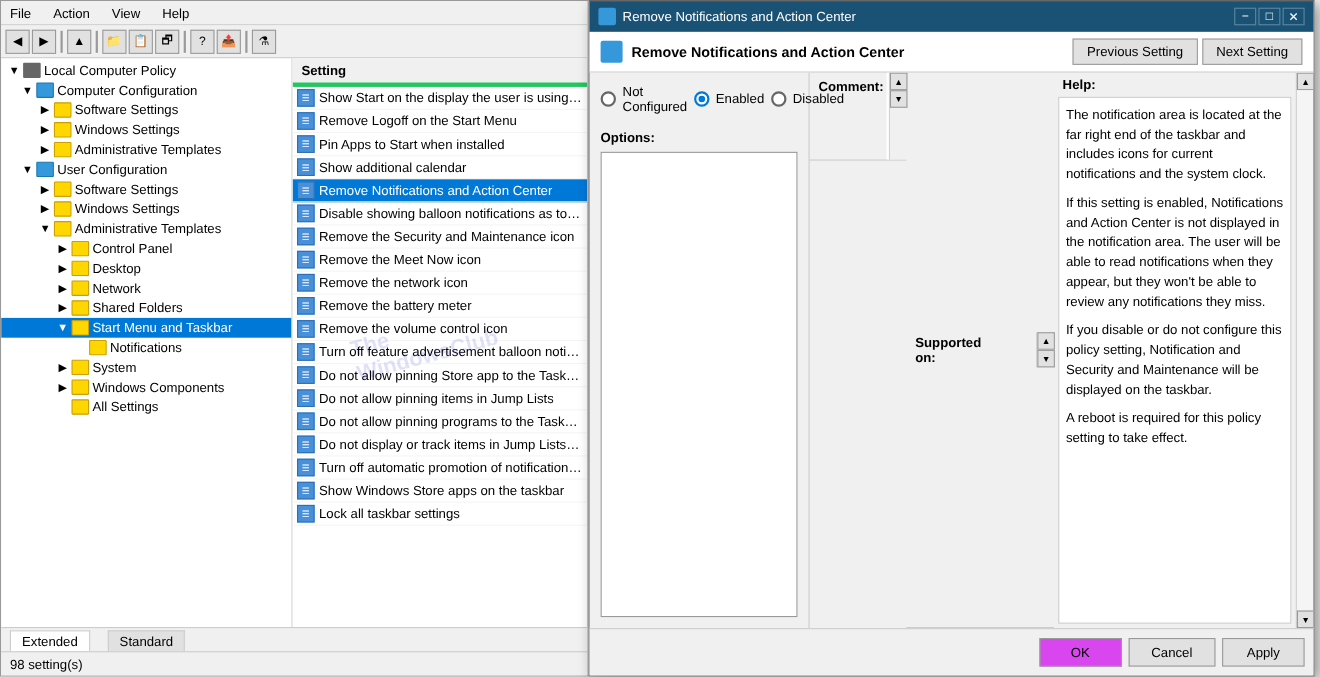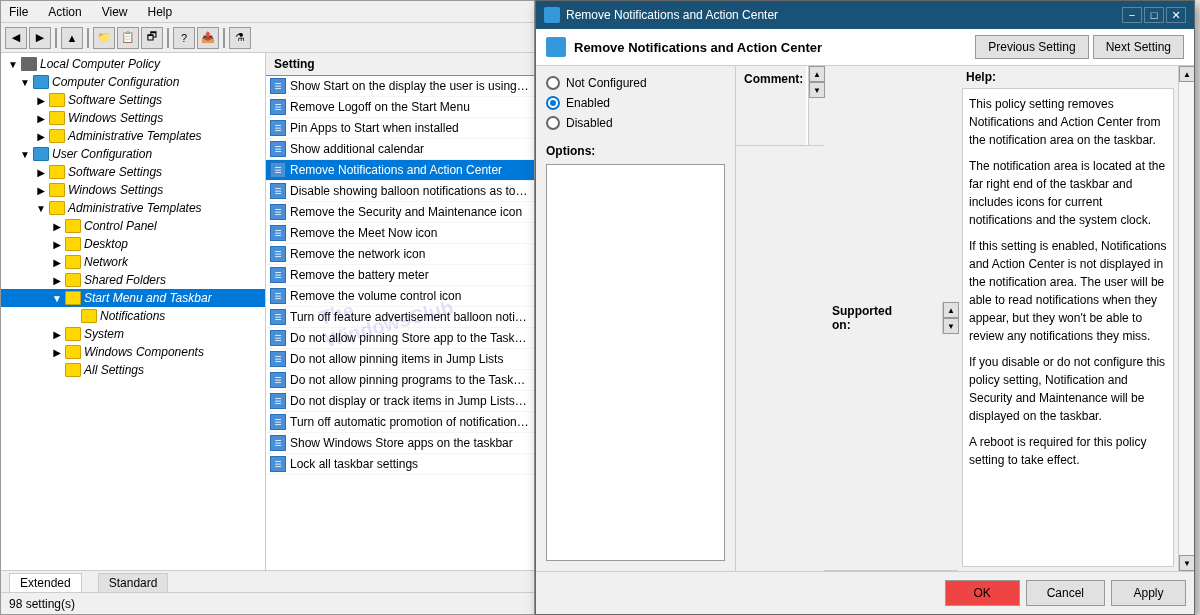--- a/index.html
+++ b/index.html
@@ -18,25 +18,25 @@
     
     
     .tree-panel { width: 265px; background: white; border-right: 1px solid #ccc; overflow-y: auto; padding: 2px 0; }
     .tree-item { display: flex; align-items: center; padding: 1px 0; cursor: pointer; white-space: nowrap; }
     .tree-item.selected { background: #0078d7; color: white; }
     .tree-indent { display: inline-block; }
     .tree-expand { width: 16px; height: 16px; display: flex; align-items: center; justify-content: center; font-size: 10px; cursor: pointer; }
     .tree-folder-icon { width: 16px; height: 14px; background: #ffd700; border: 1px solid #cca000; border-radius: 1px; margin-right: 3px; flex-shrink: 0; }
     .tree-folder-icon.blue { background: #3498db; border-color: #1a78b0; }
     .tree-computer-icon { width: 16px; height: 14px; margin-right: 3px; flex-shrink: 0; background: #666; border-radius: 1px; }
-    .tree-label { font-size: 12px; font-style: italic; }
+    .tree-label { font-size: 12px; }
 
     
     .list-panel { flex: 1; background: white; overflow-y: auto; }
-    .list-header { display: flex; background: #f0f0f0; border-bottom: 1px solid #22c55e; padding: 2px 4px; font-size: 12px; font-weight: bold; position: sticky; top: 0; }
+    .list-header { display: flex; background: #f0f0f0; border-bottom: 4px solid #22c55e; padding: 2px 4px; font-size: 12px; font-weight: bold; position: sticky; top: 0; }
     .list-header-col { flex: 1; padding: 2px 4px; }
     .list-item { display: flex; align-items: center; padding: 2px 4px; cursor: pointer; border-bottom: 1px solid #f5f5f5; }
     .list-item.selected { background: #0078d7; color: white; }
     .list-item-icon { width: 16px; height: 16px; background: #4a90d9; border: 1px solid #2a70b9; margin-right: 4px; flex-shrink: 0; display: flex; align-items: center; justify-content: center; }
     .list-item-icon::after { content: '☰'; font-size: 8px; color: white; }
     .list-item-text { font-size: 12px; white-space: nowrap; overflow: hidden; text-overflow: ellipsis; }
 
     .status-bar { background: #f0f0f0; border-top: 1px solid #ccc; padding: 2px 8px; font-size: 12px; height: 22px; display: flex; align-items: center; }
     .tabs-bar { background: #f0f0f0; border-top: 1px solid #ccc; display: flex; padding: 2px 8px 0; }
     .tab { padding: 2px 10px; border: 1px solid #ccc; border-bottom: none; background: #e1e1e1; cursor: pointer; font-size: 12px; margin-right: 16px; }
@@ -53,21 +53,21 @@
 
     .dialog-header { display: flex; align-items: center; justify-content: space-between; padding: 6px 10px; background: white; border-bottom: 1px solid #ccc; }
     .dialog-header-left { display: flex; align-items: center; gap: 8px; }
     .dialog-header-icon { width: 20px; height: 20px; background: #3498db; border-radius: 2px; flex-shrink: 0; }
     .dialog-header-title { font-size: 13px; font-weight: bold; }
     .dialog-header-buttons { display: flex; gap: 4px; }
     .nav-btn { padding: 4px 12px; background: #e1e1e1; border: 1px solid #999; cursor: pointer; font-size: 12px; }
 
     .dialog-content { display: flex; flex: 1; overflow: hidden; }
     .dialog-left { width: 200px; padding: 10px; background: #f0f0f0; border-right: 1px solid #ccc; display: flex; flex-direction: column; gap: 6px; }
-    .radio-group { display: flex; flex-direction: column; gap: 6px; }
+    .radio-group { display: flex; flex-direction: row; gap: 6px; }
     .radio-item { display: flex; align-items: center; gap: 6px; cursor: pointer; }
     .radio-circle { width: 14px; height: 14px; border-radius: 50%; border: 2px solid #666; background: white; flex-shrink: 0; display: flex; align-items: center; justify-content: center; }
     .radio-circle.checked { border-color: #0078d7; background: white; }
     .radio-circle.checked::after { content: ''; width: 6px; height: 6px; background: #0078d7; border-radius: 50%; }
     .radio-label { font-size: 12px; }
     .options-label { font-size: 12px; font-weight: bold; margin-top: 8px; }
     .options-box { flex: 1; background: white; border: 1px solid #999; }
 
     .dialog-right { flex: 1; display: flex; flex-direction: row; }
     .comment-section { display: flex; height: 80px; border-bottom: 1px solid #ccc; }
@@ -84,21 +84,21 @@
 
     .help-options-section { display: flex; flex: 1; overflow: hidden; }
     .help-section { flex: 1; display: flex; flex-direction: column; overflow: hidden; }
     .help-label { padding: 4px 8px; font-size: 12px; font-weight: bold; }
     .help-content { flex: 1; background: white; margin: 0 4px 4px; padding: 6px; font-size: 12px; line-height: 1.5; overflow-y: auto; border: 1px solid #ccc; }
     .help-content p { margin-bottom: 8px; }
     .help-scrollbar { width: 16px; background: #f0f0f0; border-left: 1px solid #ccc; display: flex; flex-direction: column; }
 
     .dialog-footer { display: flex; justify-content: flex-end; gap: 6px; padding: 8px; border-top: 1px solid #ccc; background: #f0f0f0; }
     .footer-btn { padding: 5px 20px; background: #e1e1e1; border: 1px solid #999; cursor: pointer; font-size: 12px; min-width: 75px; }
-    .footer-btn.ok { background: #ef4444; }
+    .footer-btn.ok { background: #d946ef; }
 
     .watermark { position: absolute; color: rgba(0,0,128,0.15); font-size: 28px; font-weight: bold; pointer-events: none; }
     .watermark1 { top: 290px; left: 320px; transform: rotate(-15deg); }
     .watermark2 { top: 320px; left: 830px; transform: rotate(-10deg); }
   </style>
 </head>
 <body>
 
 <div class="main-window">
 
@@ -414,21 +414,20 @@
           <div class="scrollbar-btn">▲</div>
           <div class="scrollbar-track"></div>
           <div class="scrollbar-btn">▼</div>
         </div>
       </div>
 
       <div class="help-options-section">
         <div class="help-section">
           <span class="help-label">Help:</span>
           <div class="help-content">
-            <p>This policy setting removes Notifications and Action Center from the notification area on the taskbar.</p>
             <p>The notification area is located at the far right end of the taskbar and includes icons for current notifications and the system clock.</p>
             <p>If this setting is enabled, Notifications and Action Center is not displayed in the notification area. The user will be able to read notifications when they appear, but they won't be able to review any notifications they miss.</p>
             <p>If you disable or do not configure this policy setting, Notification and Security and Maintenance will be displayed on the taskbar.</p>
             <p>A reboot is required for this policy setting to take effect.</p>
           </div>
         </div>
         <div class="help-scrollbar">
           <div class="scrollbar-btn">▲</div>
           <div class="scrollbar-track"></div>
           <div class="scrollbar-btn">▼</div>

